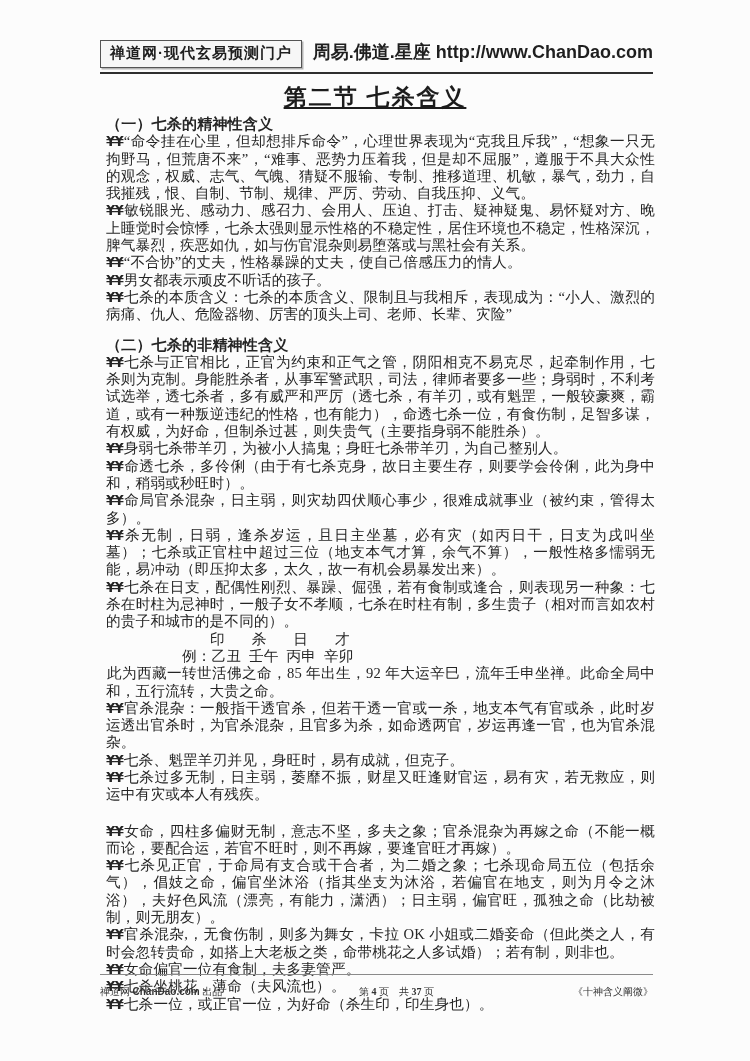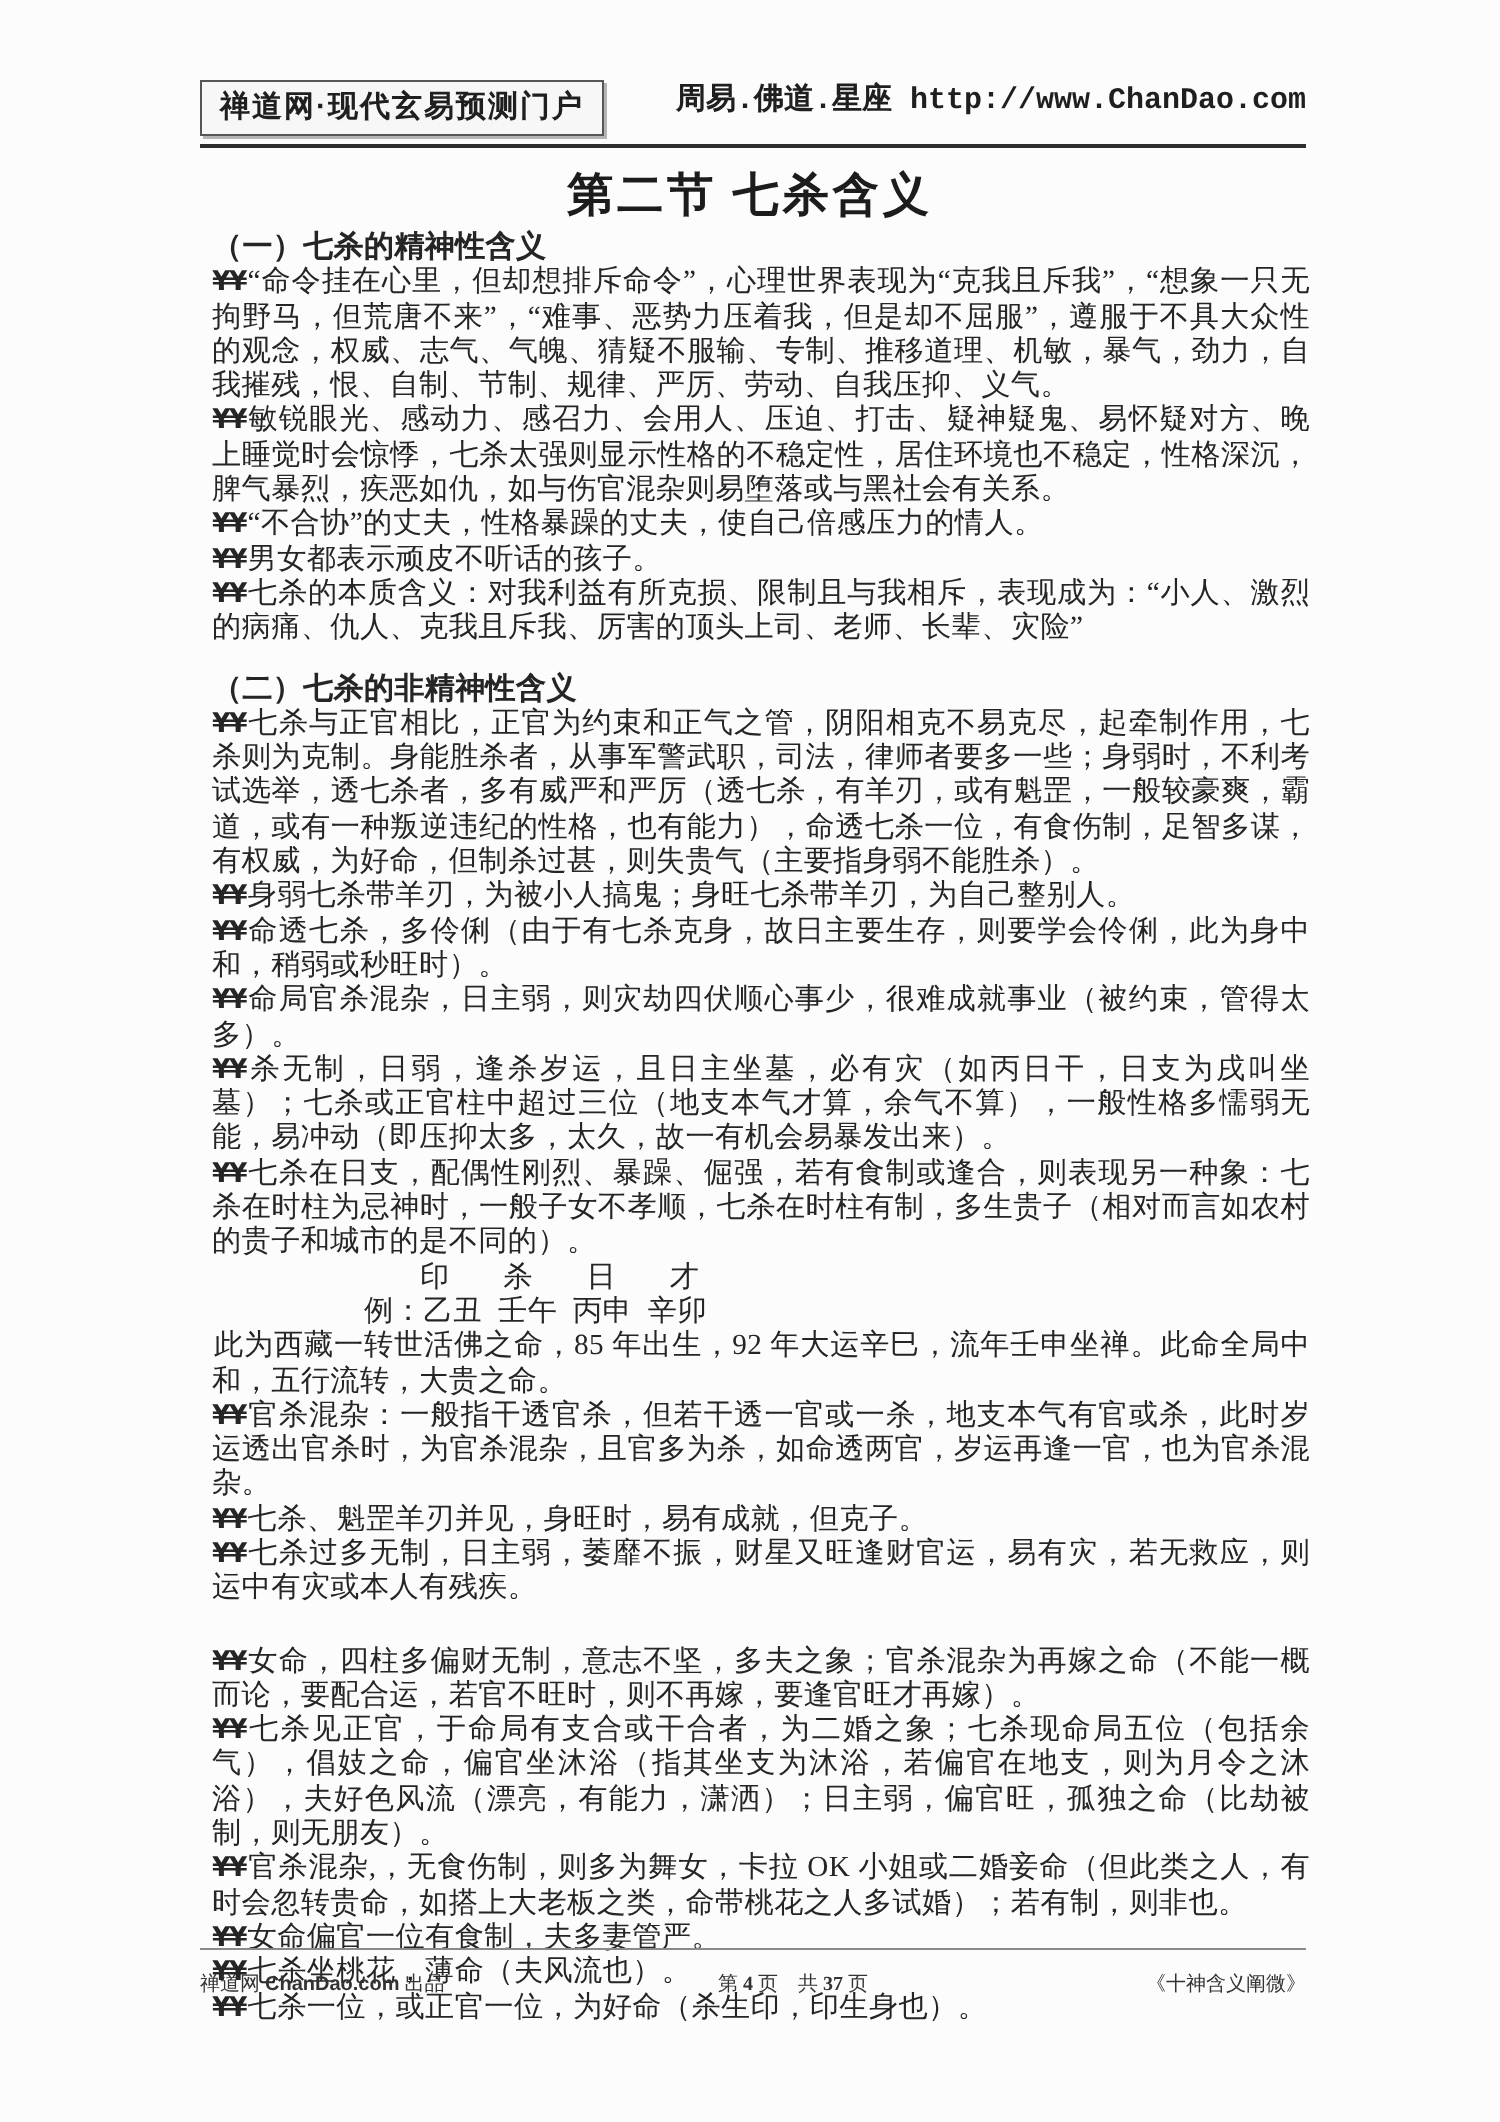--- a/index.html
+++ b/index.html
@@ -13,32 +13,33 @@
     position:absolute; left:100px; right:97px; top:40px; height:32px;
     display:flex; justify-content:space-between; align-items:flex-start;
   }
   .site-badge {
     display:inline-block; padding:3px 9px 4px 9px;
     border:1px solid #555; box-shadow:1.5px 1.5px 0 #b5b5b5;
     background:#f7f7f7; font-weight:bold; font-size:15px; letter-spacing:1px;
     font-family:"Liberation Sans","DejaVu Sans",sans-serif; color:#1f1f1f;
   }
   .site-tagline {
-    font-weight:bold; font-size:15px; padding-bottom:5px; color:#1f1f1f;
-    font-family:Liberation Mono, monospace;
+    font-weight:bold; font-size:18px; padding-bottom:5px; color:#1f1f1f;
+    font-family:Liberation Sans, sans-serif;
   }
   .header-rule {
     position:absolute; left:100px; right:97px; top:72px; height:0;
     border-top:2px solid #2e2e2e;
   }
   
   .doc-title {
     position:absolute; left:0; right:0; top:82px;
     text-align:center; font-size:23px; font-weight:bold; letter-spacing:2px;
     color:#1c1c1c;
+    text-decoration:underline;
   }
   
   .doc-body {
     position:absolute; left:106px; right:95px; top:116px;
     font-size:14.6px; line-height:17.3px; text-align:justify;
     letter-spacing:0.2px; color:#252525;
   }
   .sec-heading { font-weight:bold; font-size:15px; }
   .gap-before { margin-top:13px; }
   .gap-before-lg { margin-top:19px; }
@@ -76,21 +77,21 @@
   <div class="doc-title">第二节 七杀含义</div>
 
   <div class="doc-body">
 
     <div class="sec-heading">（一）七杀的精神性含义</div>
 
     <div class="para"><b class="mk">¥¥</b><span>“命令挂在心里，但却想排斥命令”，心理世界表现为“克我且斥我”，“想象一只无拘野马，但荒唐不来”，“难事、恶势力压着我，但是却不屈服”，遵服于不具大众性的观念，权威、志气、气魄、猜疑不服输、专制、推移道理、机敏，暴气，劲力，自我摧残，恨、自制、节制、规律、严厉、劳动、自我压抑、义气。</span></div>
     <div class="para"><b class="mk">¥¥</b><span>敏锐眼光、感动力、感召力、会用人、压迫、打击、疑神疑鬼、易怀疑对方、晚上睡觉时会惊悸，七杀太强则显示性格的不稳定性，居住环境也不稳定，性格深沉，脾气暴烈，疾恶如仇，如与伤官混杂则易堕落或与黑社会有关系。</span></div>
     <div class="para"><b class="mk">¥¥</b><span>“不合协”的丈夫，性格暴躁的丈夫，使自己倍感压力的情人。</span></div>
     <div class="para"><b class="mk">¥¥</b><span>男女都表示顽皮不听话的孩子。</span></div>
-    <div class="para"><b class="mk">¥¥</b><span>七杀的本质含义：对我利益有所克损、限制且与我相斥，表现成为：“小人、激烈的病痛、仇人、克我且斥我、厉害的顶头上司、老师、长辈、灾险”</span></div>
+    <div class="para"><b class="mk">¥¥</b><span>七杀的本质含义：七杀的本质含义、限制且与我相斥，表现成为：“小人、激烈的病痛、仇人、危险器物、厉害的顶头上司、老师、长辈、灾险”</span></div>
 
     <div class="sec-heading gap-before">（二）七杀的非精神性含义</div>
 
     <div class="para"><b class="mk">¥¥</b><span>七杀与正官相比，正官为约束和正气之管，阴阳相克不易克尽，起牵制作用，七杀则为克制。身能胜杀者，从事军警武职，司法，律师者要多一些；身弱时，不利考试选举，透七杀者，多有威严和严厉（透七杀，有羊刃，或有魁罡，一般较豪爽，霸道，或有一种叛逆违纪的性格，也有能力），命透七杀一位，有食伤制，足智多谋，有权威，为好命，但制杀过甚，则失贵气（主要指身弱不能胜杀）。</span></div>
     <div class="para"><b class="mk">¥¥</b><span>身弱七杀带羊刃，为被小人搞鬼；身旺七杀带羊刃，为自己整别人。</span></div>
     <div class="para"><b class="mk">¥¥</b><span>命透七杀，多伶俐（由于有七杀克身，故日主要生存，则要学会伶俐，此为身中和，稍弱或秒旺时）。</span></div>
     <div class="para"><b class="mk">¥¥</b><span>命局官杀混杂，日主弱，则灾劫四伏顺心事少，很难成就事业（被约束，管得太多）。</span></div>
     <div class="para"><b class="mk">¥¥</b><span>杀无制，日弱，逢杀岁运，且日主坐墓，必有灾（如丙日干，日支为戌叫坐墓）；七杀或正官柱中超过三位（地支本气才算，余气不算），一般性格多懦弱无能，易冲动（即压抑太多，太久，故一有机会易暴发出来）。</span></div>
     <div class="para"><b class="mk">¥¥</b><span>七杀在日支，配偶性刚烈、暴躁、倔强，若有食制或逢合，则表现另一种象：七杀在时柱为忌神时，一般子女不孝顺，七杀在时柱有制，多生贵子（相对而言如农村的贵子和城市的是不同的）。</span></div>
 

